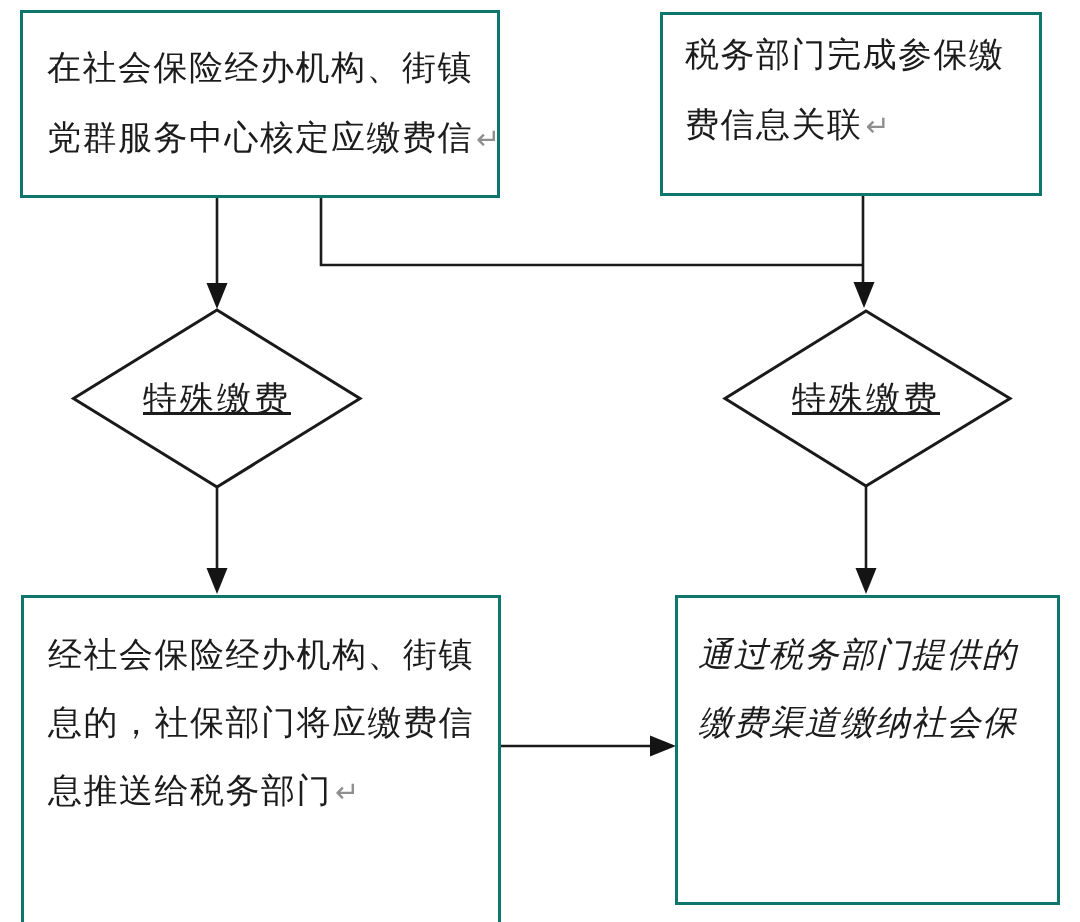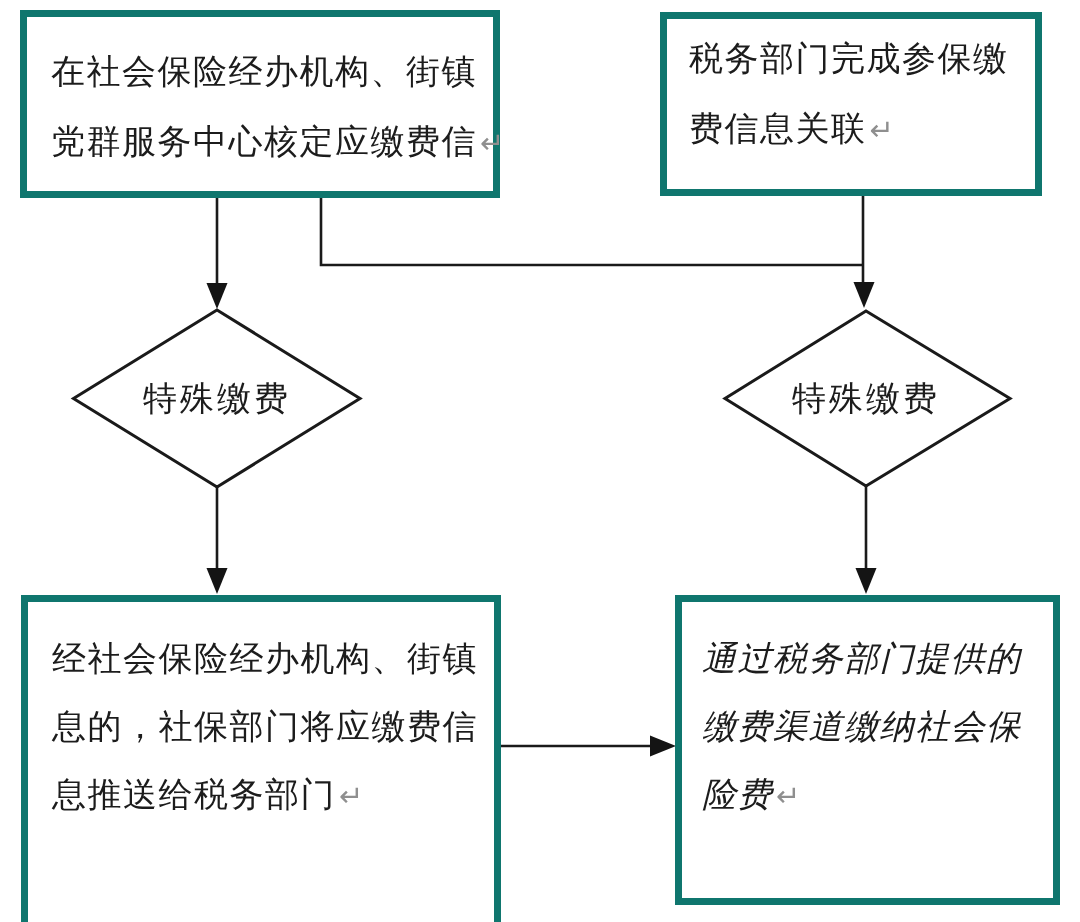--- a/index.html
+++ b/index.html
@@ -13,21 +13,21 @@
     overflow: hidden;
   }
   .conn-layer {
     position: absolute;
     left: 0; top: 0;
     width: 1080px; height: 922px;
   }
   .pbox {
     position: absolute;
     box-sizing: border-box;
-    border: 7px solid #0f766e;
+    border: 3px solid #0f766e;
     background: #ffffff;
     font-size: 34px;
     letter-spacing: 1.5px;
   }
   .pbox .tline {
     white-space: nowrap;
   }
   .lh70 .tline { line-height: 70px; height: 70px; }
   .lh68 .tline { line-height: 68px; height: 68px; }
   #box-register    { left: 20px;  top: 10px;  width: 480px; height: 188px; padding: 19px 0 0 24px; }
@@ -42,20 +42,21 @@
   }
   .diamond-label {
     position: absolute;
     width: 240px;
     text-align: center;
     font-size: 34px;
     line-height: 42px;
     letter-spacing: 3px;
     white-space: nowrap;
     color: #1c1c1c;
+    text-decoration: underline;
   }
   #label-special { left: 97px;  top: 377px; }
   #label-daily   { left: 746px; top: 377px; }
 </style>
 </head>
 <body>
 
 <div class="canvas">
 
   <svg class="conn-layer" width="1080" height="922" viewBox="0 0 1080 922" xmlns="http://www.w3.org/2000/svg">
@@ -115,18 +116,15 @@
     </div>
   </div>
 
   <div class="pbox lh68" id="box-paychannel">
     <div class="tline">
       <span>通过税务部门提供的</span>
     </div>
     <div class="tline">
       <span>缴费渠道缴纳社会保</span>
     </div>
-    <div class="tline">
-      <span>险费</span><span class="ret">↵</span>
-    </div>
   </div>
 
 </div>
 
 </body></html>

